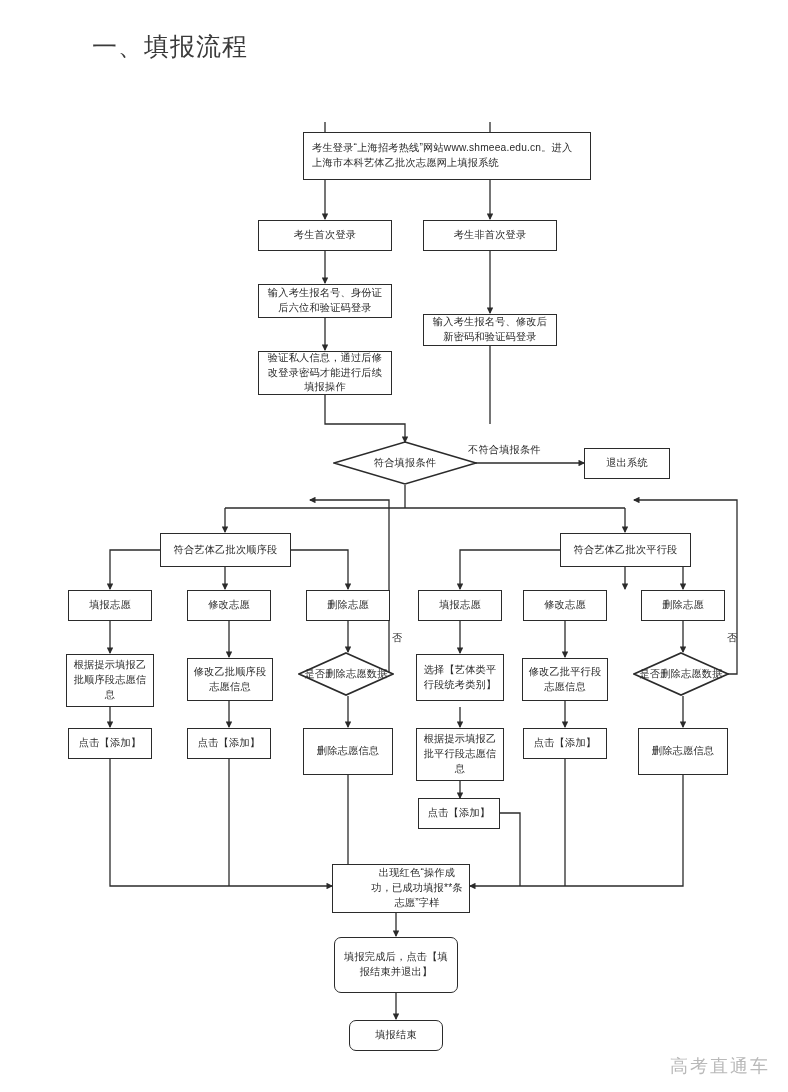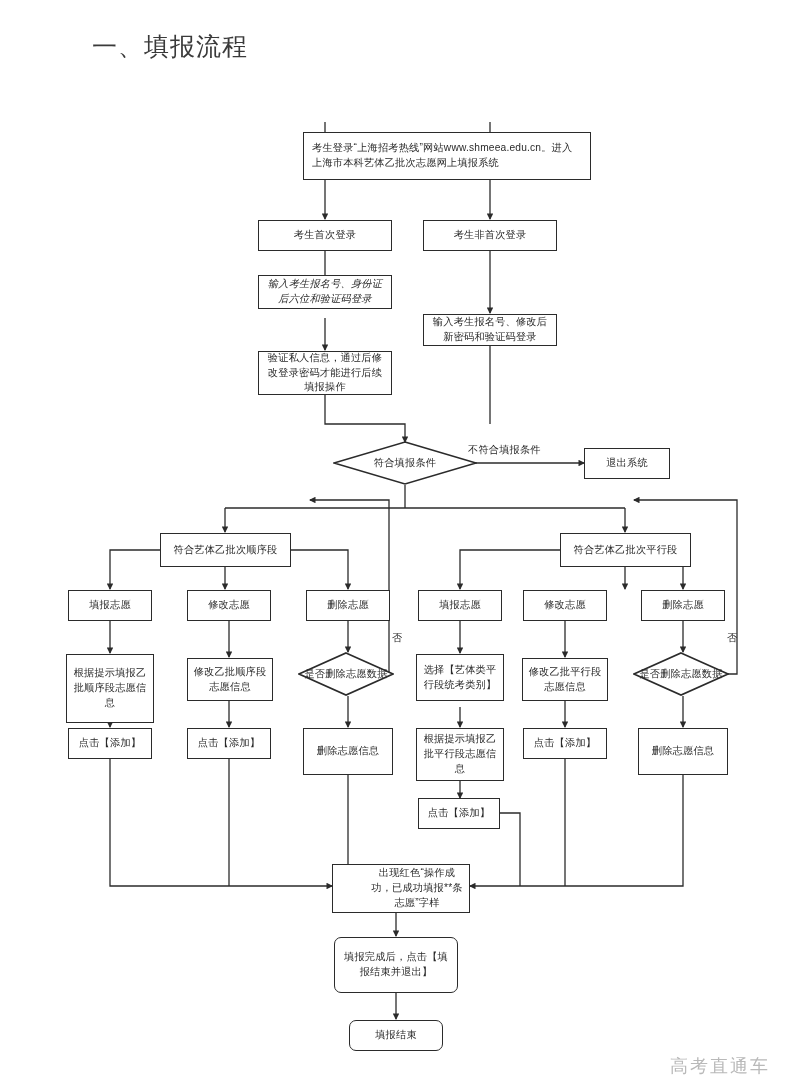--- a/index.html
+++ b/index.html
@@ -174,21 +174,21 @@
     <span class="txt">考生登录“上海招考热线”网站www.shmeea.edu.cn。进入上海市本科艺体乙批次志愿网上填报系统</span>
   </div>
 
   <div class="node box" style="left:258px; top:220px; width:134px; height:31px;">
     <span class="txt">考生首次登录</span>
   </div>
   <div class="node box" style="left:423px; top:220px; width:134px; height:31px;">
     <span class="txt">考生非首次登录</span>
   </div>
 
-  <div class="node box" style="left:258px; top:275px; width:134px; height:34px;font-style:italic;">
+  <div class="node box" style="left:258px; top:284px; width:134px; height:34px;">
     <span class="txt">输入考生报名号、身份证后六位和验证码登录</span>
   </div>
   <div class="node box" style="left:423px; top:314px; width:134px; height:32px;">
     <span class="txt">输入考生报名号、修改后新密码和验证码登录</span>
   </div>
 
   <div class="node box" style="left:258px; top:351px; width:134px; height:44px;">
     <span class="txt">验证私人信息，通过后修改登录密码才能进行后续填报操作</span>
   </div>
 
@@ -224,21 +224,21 @@
   <div class="node box" style="left:418px; top:590px; width:84px; height:31px;">
     <span class="txt">填报志愿</span>
   </div>
   <div class="node box" style="left:523px; top:590px; width:84px; height:31px;">
     <span class="txt">修改志愿</span>
   </div>
   <div class="node box" style="left:641px; top:590px; width:84px; height:31px;">
     <span class="txt">删除志愿</span>
   </div>
 
-  <div class="node box" style="left:66px; top:654px; width:88px; height:69px;">
+  <div class="node box" style="left:66px; top:654px; width:88px; height:53px;">
     <span class="txt">根据提示填报乙批顺序段志愿信息</span>
   </div>
   <div class="node box" style="left:187px; top:658px; width:86px; height:43px;">
     <span class="txt">修改乙批顺序段志愿信息</span>
   </div>
   <div class="diamond" style="left:298px; top:652px; width:96px; height:44px;">
     <svg class="shape" viewBox="0 0 96 44" preserveAspectRatio="none">
       <polygon points="48,1 95,22 48,43 1,22" fill="#ffffff" stroke="#2b2b2b" stroke-width="1.6" vector-effect="non-scaling-stroke"></polygon>
     </svg>
     <div class="label">是否删除志愿数据</div>

